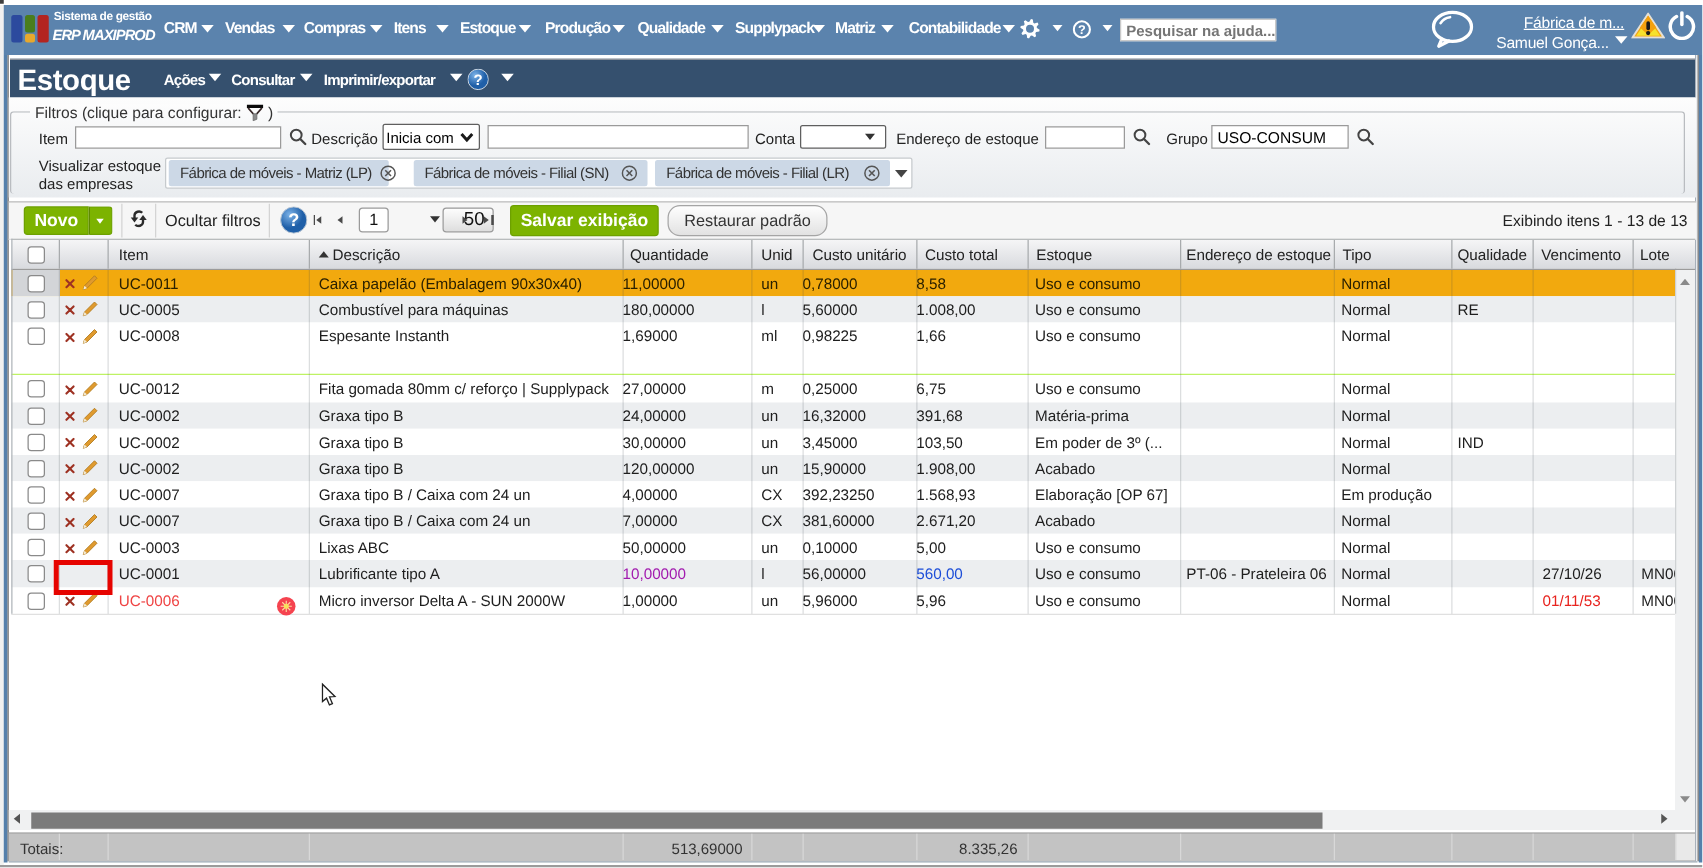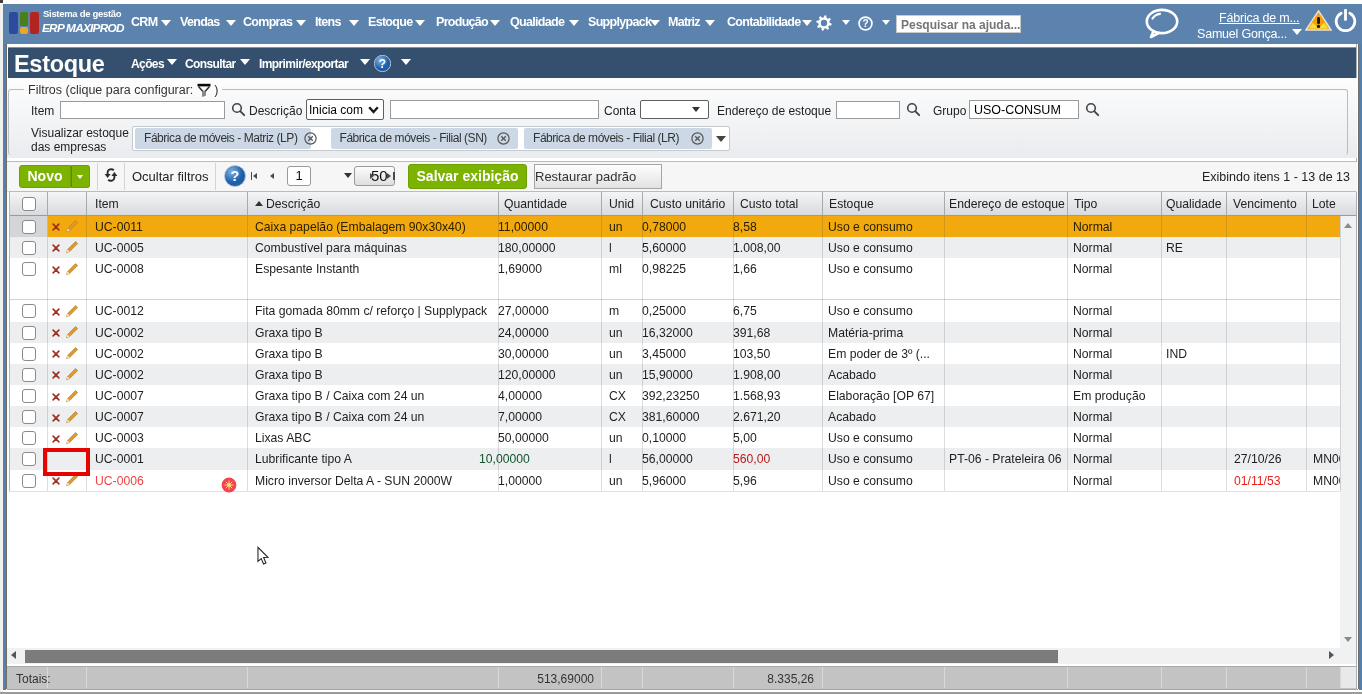--- a/index.html
+++ b/index.html
@@ -32,21 +32,21 @@
 #legend { left:24px; top:83px; background:linear-gradient(#fdfdfd,#f8f9fa); color:#333; font-size:12.5px; padding:0 4px; white-space:nowrap; }
 .flabel { position:absolute; color:#222; font-size:12px; white-space:nowrap; }
 .finput { position:absolute; background:#fff; border:1px solid #9a9a9a; }
 .fselect { position:absolute; background:#fff; border:1.2px solid #5f5f5f; border-radius:2px; }
 
 #chipbox { left:132px; top:126px; width:598px; height:25px; background:#fff; border:1px solid #c6cacd; border-radius:2px; }
 .chip { position:absolute; top:128px; height:21px; background:#ccd8e6; border-radius:2px; color:#333; font-size:12px; line-height:21px; padding:0 20px 0 9px; white-space:nowrap; letter-spacing:-0.45px; }
 
 #toolbar { left:7px; top:161px; width:1350px; height:31px; background:#f6f6f6; border-top:1px solid #bbb; border-bottom:1px solid #ddd; }
 .greenbtn { position:absolute; background:#7cb300; border:1px solid #6da000; border-radius:3px; color:#fff; font-weight:bold; font-size:14px; text-align:center; }
-.graybtn { position:absolute; background:linear-gradient(#fefefe,#e2e2e2); border:1px solid #a5a5a5; border-radius:0; color:#333; font-size:13px; }
+.graybtn { position:absolute; background:linear-gradient(#fefefe,#e2e2e2); border:1px solid #a5a5a5; border-radius:10px; color:#333; font-size:13px; text-align:center; }
 .tsep { position:absolute; top:163px; width:1px; height:27px; background:#d4d4d4; }
 
 #thead { left:9px; top:190.5px; width:1331px; height:25px; background:linear-gradient(#f5f5f6,#d8dade); border-top:1px solid #b9bcbd; border-bottom:1px solid #9b9b9b; }
 .hl { position:absolute; top:191.5px; height:23px; width:1px; background:#a8abad; }
 .hlabel { position:absolute; top:196.5px; color:#222; font-size:12.2px; white-space:nowrap; }
 .row { position:absolute; left:9px; width:1331px; height:21.15px; }
 .cell { position:absolute; top:4px; color:#1e1e1e; font-size:12.2px; white-space:nowrap; line-height:14px; }
 .num { }
 .vline { position:absolute; top:215.8px; height:275px; width:1px; background:rgba(60,70,80,0.18); z-index:5; }
 .cb { position:absolute; left:13px; top:4px; width:14px; height:14px; background:#fff; border:1.5px solid #8a8a8a; border-radius:3px; }
@@ -480,24 +480,24 @@
     <span class="cell" style="left:600px;color:#1e1e1e">un</span>
     <span class="cell num" style="left:633px;width:81px;color:#1e1e1e">0,10000</span>
     <span class="cell num" style="left:724px;width:81px;color:#1e1e1e">5,00</span>
     <span class="cell" style="left:819px;color:#1e1e1e">Uso e consumo</span>
     <span class="cell" style="left:1064px;color:#1e1e1e">Normal</span>
   </div>
 <div class="row" style="top:448.45px;background:#eceef0;">
     <span class="cb"></span>
     <span class="cell" style="left:86px;color:#1e1e1e">UC-0001</span>
     <span class="cell" style="left:246px;color:#1e1e1e">Lubrificante tipo A</span>
-    <span class="cell num" style="left:470px;width:96px;color:#14532d">10,00000</span>
+    <span class="cell num" style="left:489px;width:96px;color:#a21caf">10,00000</span>
     <span class="cell" style="left:600px;color:#1e1e1e">l</span>
     <span class="cell num" style="left:633px;width:81px;color:#1e1e1e">56,00000</span>
-    <span class="cell num" style="left:724px;width:81px;color:#b91c1c">560,00</span>
+    <span class="cell num" style="left:724px;width:81px;color:#1d4ed8">560,00</span>
     <span class="cell" style="left:819px;color:#1e1e1e">Uso e consumo</span>
     <span class="cell" style="left:940px;color:#1e1e1e">PT-06 - Prateleira 06</span>
     <span class="cell" style="left:1064px;color:#1e1e1e">Normal</span>
     <span class="cell" style="left:1225px;color:#1e1e1e">27/10/26</span>
     <span class="cell" style="left:1304px;width:27px;overflow:hidden;color:#1e1e1e">MN00...</span>
   </div>
 <div class="row" style="top:469.6px;background:#fff;">
     <span class="cb"></span>
     <svg style="position:absolute;left:42.5px;top:7.5px" width="8" height="8" viewBox="0 0 9 9">
  <path d="M1.3 1.3 L7.7 7.7 M7.7 1.3 L1.3 7.7" stroke="#9e3223" stroke-width="1.9" stroke-linecap="round"></path>

